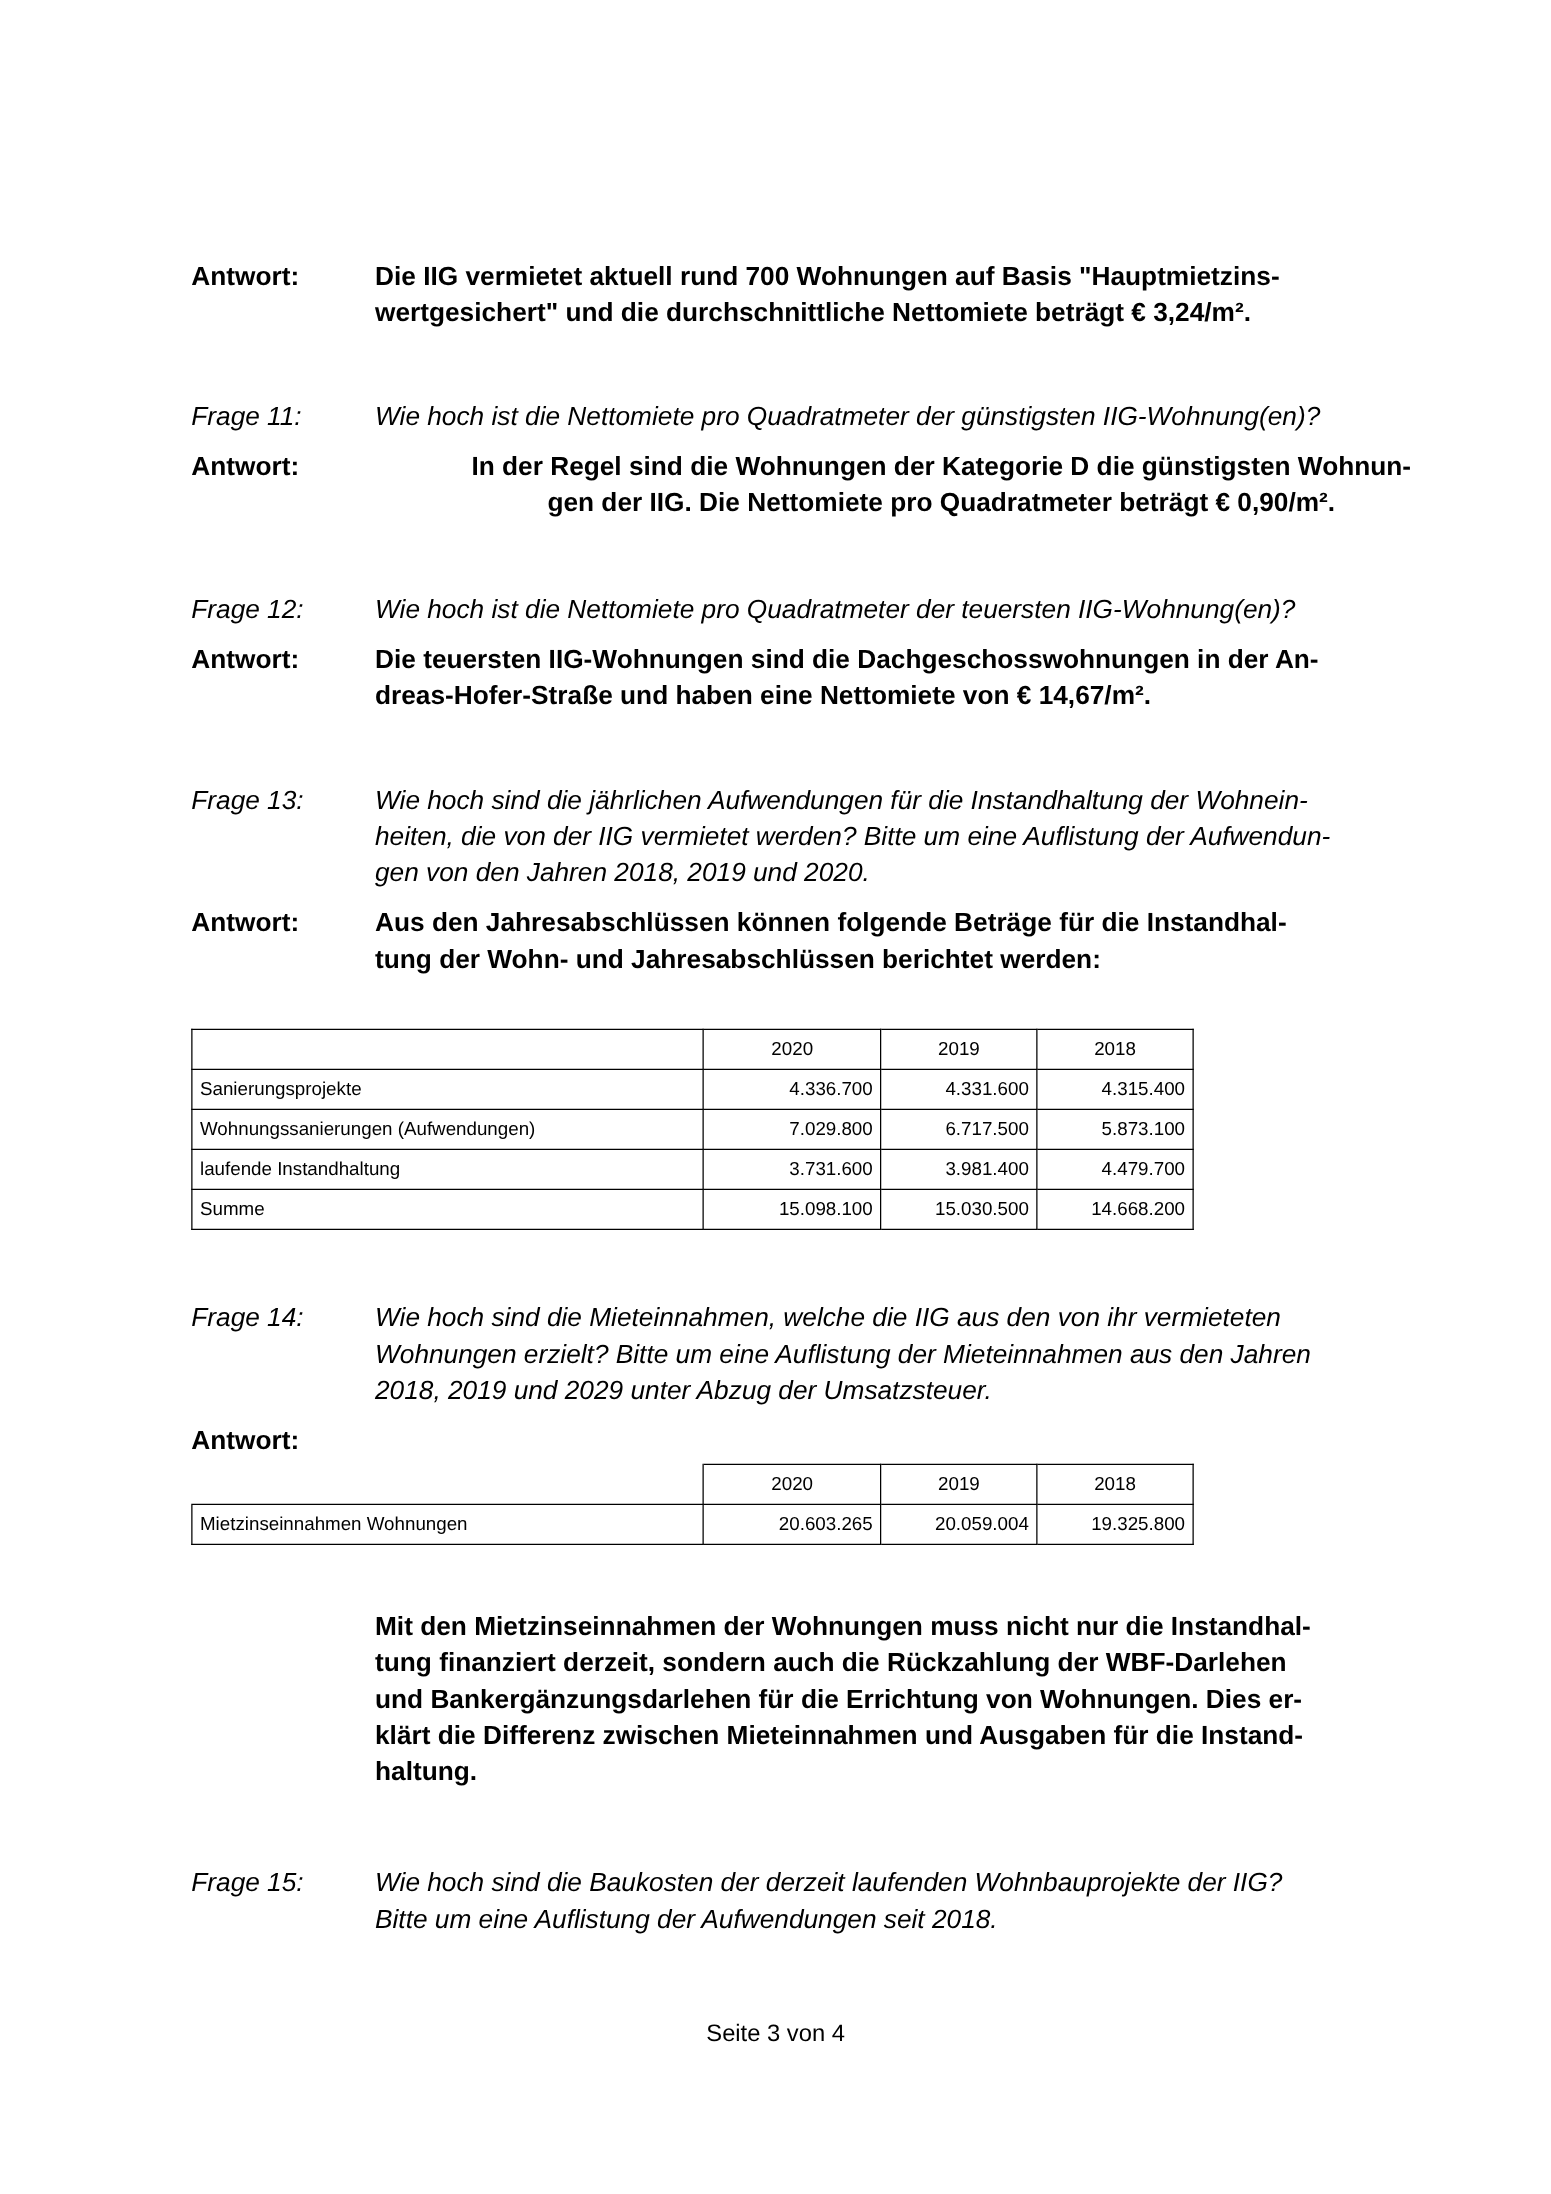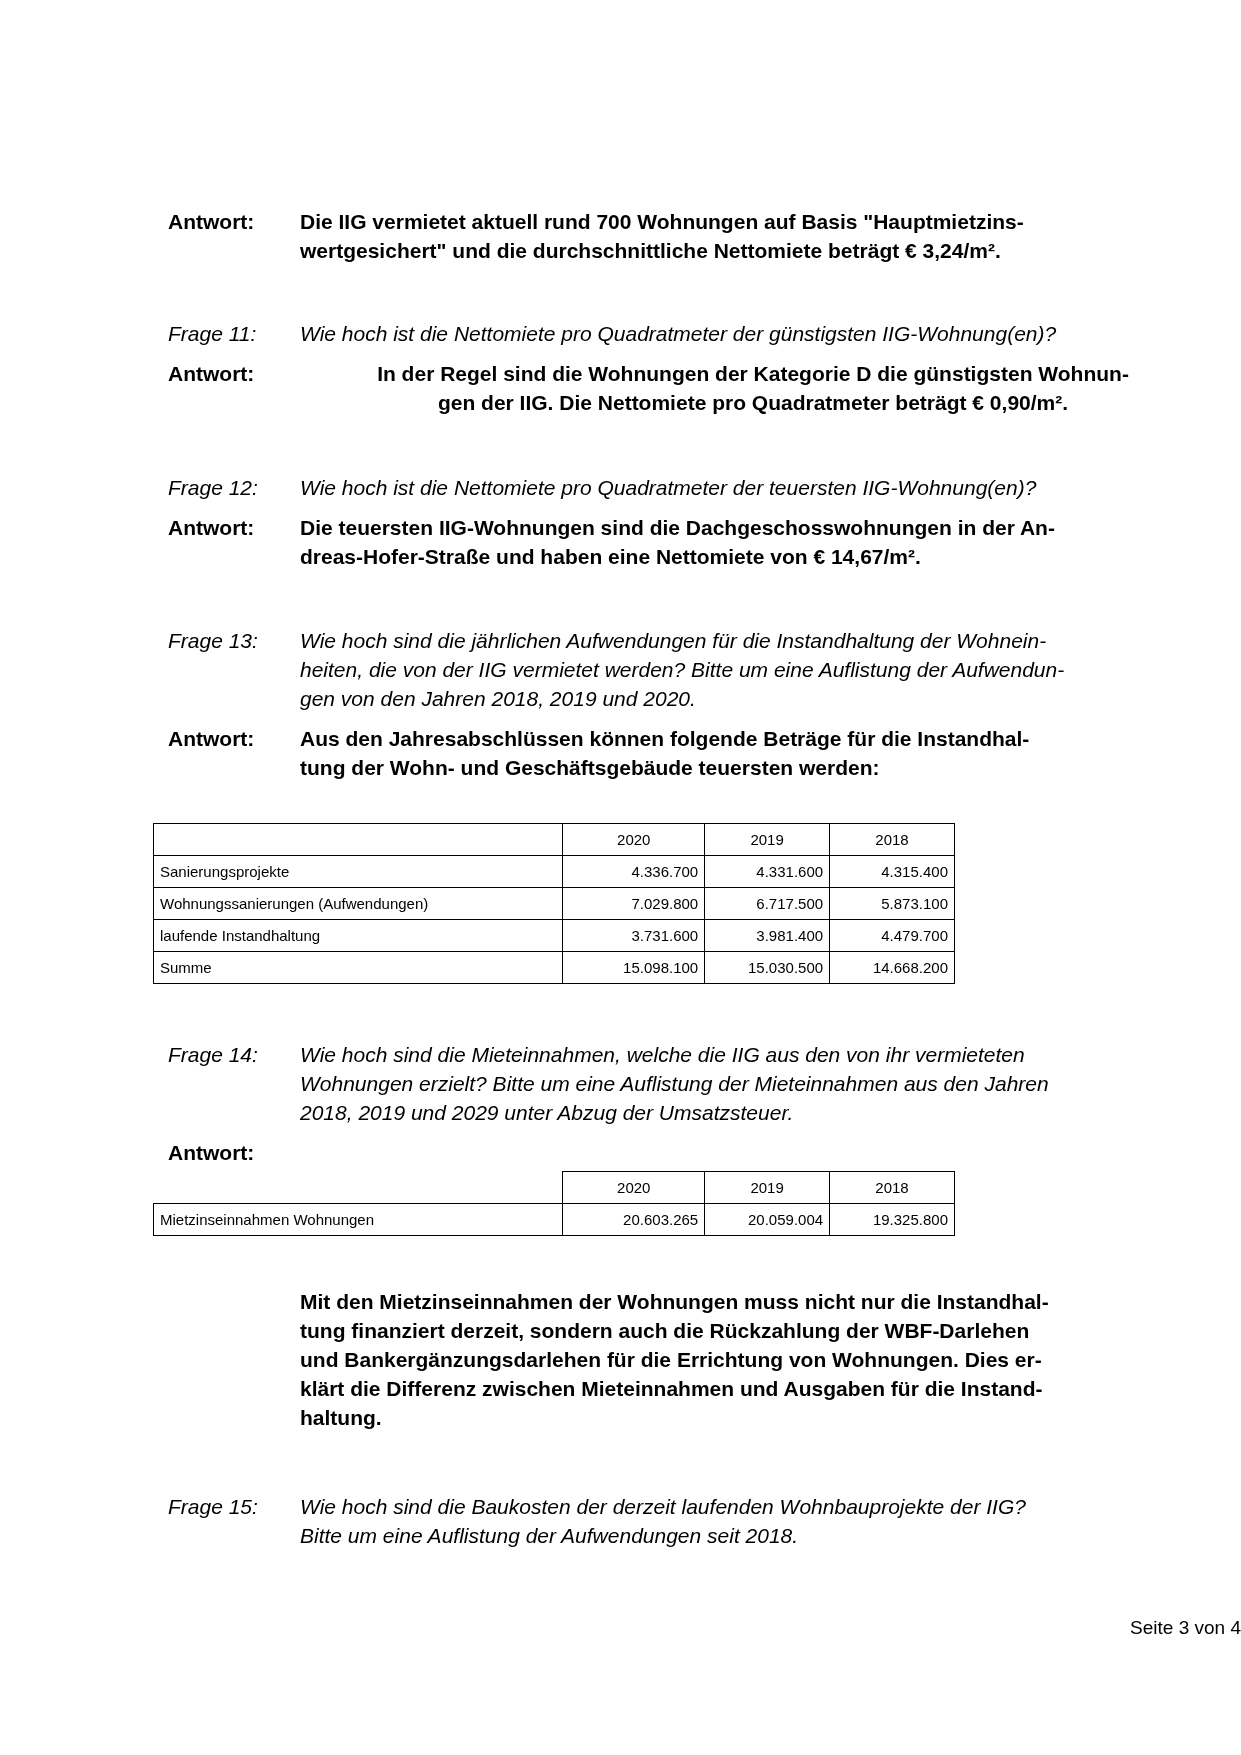--- a/index.html
+++ b/index.html
@@ -1,29 +1,29 @@
 <!DOCTYPE html>
 <html><head>
   <meta charset="utf-8">
   <style>
     html, body { margin: 0; padding: 0; background: #ffffff; }
     body { width: 1241px; height: 1755px; position: relative; overflow: hidden; color: #000; }
     .page { position: absolute; left: 0; top: 0; width: 1241px; height: 1755px; }
     .block { position: absolute; left: 153px; width: 1000px; font-family: "Liberation Sans", sans-serif; font-size: 21px; line-height: 29px; }
-    .lbl { position: absolute; left: 15px; top: 0; width: 140px; }
+    .lbl { position: absolute; left: 0; top: 0; width: 140px; }
     .txt { position: absolute; left: 147px; top: 0; width: 900px; white-space: pre-line; }
     .q { font-style: italic; }
     .a { font-weight: bold; }
     .txt.shift { left: 150px; text-align: center; }
     table.t { position: absolute; border-collapse: collapse; font-family: Liberation Sans, sans-serif; font-size: 15px; }
     table.t td { border: 1.5px solid #000; height: 31px; padding: 0 6px; line-height: 31px; }
     table.t td.num { text-align: right; }
     table.t td.yr { text-align: center; }
     table.t td.blank-noborder { border-left: none; border-top: none; }
-    .footer { position: absolute; left: 0; width: 1241px; top: 1617px; text-align: right; font-family: "Liberation Sans", sans-serif; font-size: 19px; }
+    .footer { position: absolute; left: 0; width: 1241px; top: 1617px; text-align: center; font-family: "Liberation Sans", sans-serif; font-size: 19px; }
   </style>
 </head>
 <body>
 
 <div class="page">
 
   <div class="block" style="top:207px;">
     <div class="lbl a">Antwort:</div>
     <div class="txt a">Die IIG vermietet aktuell rund 700 Wohnungen auf Basis "Hauptmietzins-
 wertgesichert" und die durchschnittliche Nettomiete beträgt € 3,24/m².</div>
@@ -51,21 +51,21 @@
 
   <div class="block" style="top:626px;">
     <div class="lbl q">Frage 13:</div>
     <div class="txt q">Wie hoch sind die jährlichen Aufwendungen für die Instandhaltung der Wohnein-
 heiten, die von der IIG vermietet werden? Bitte um eine Auflistung der Aufwendun-
 gen von den Jahren 2018, 2019 und 2020.</div>
   </div>
   <div class="block" style="top:724px;">
     <div class="lbl a">Antwort:</div>
     <div class="txt a">Aus den Jahresabschlüssen können folgende Beträge für die Instandhal-
-tung der Wohn- und Geschäftsgebäude teuersten werden:</div>
+tung der Wohn- und Jahresabschlüssen berichtet werden:</div>
   </div>
 
   <table class="t" style="left:153px; top:823px; width:802px;">
     <colgroup>
         <col style="width:410px">
         <col style="width:142px">
         <col style="width:125px">
         <col style="width:125px">
       </colgroup>
     <tbody>

